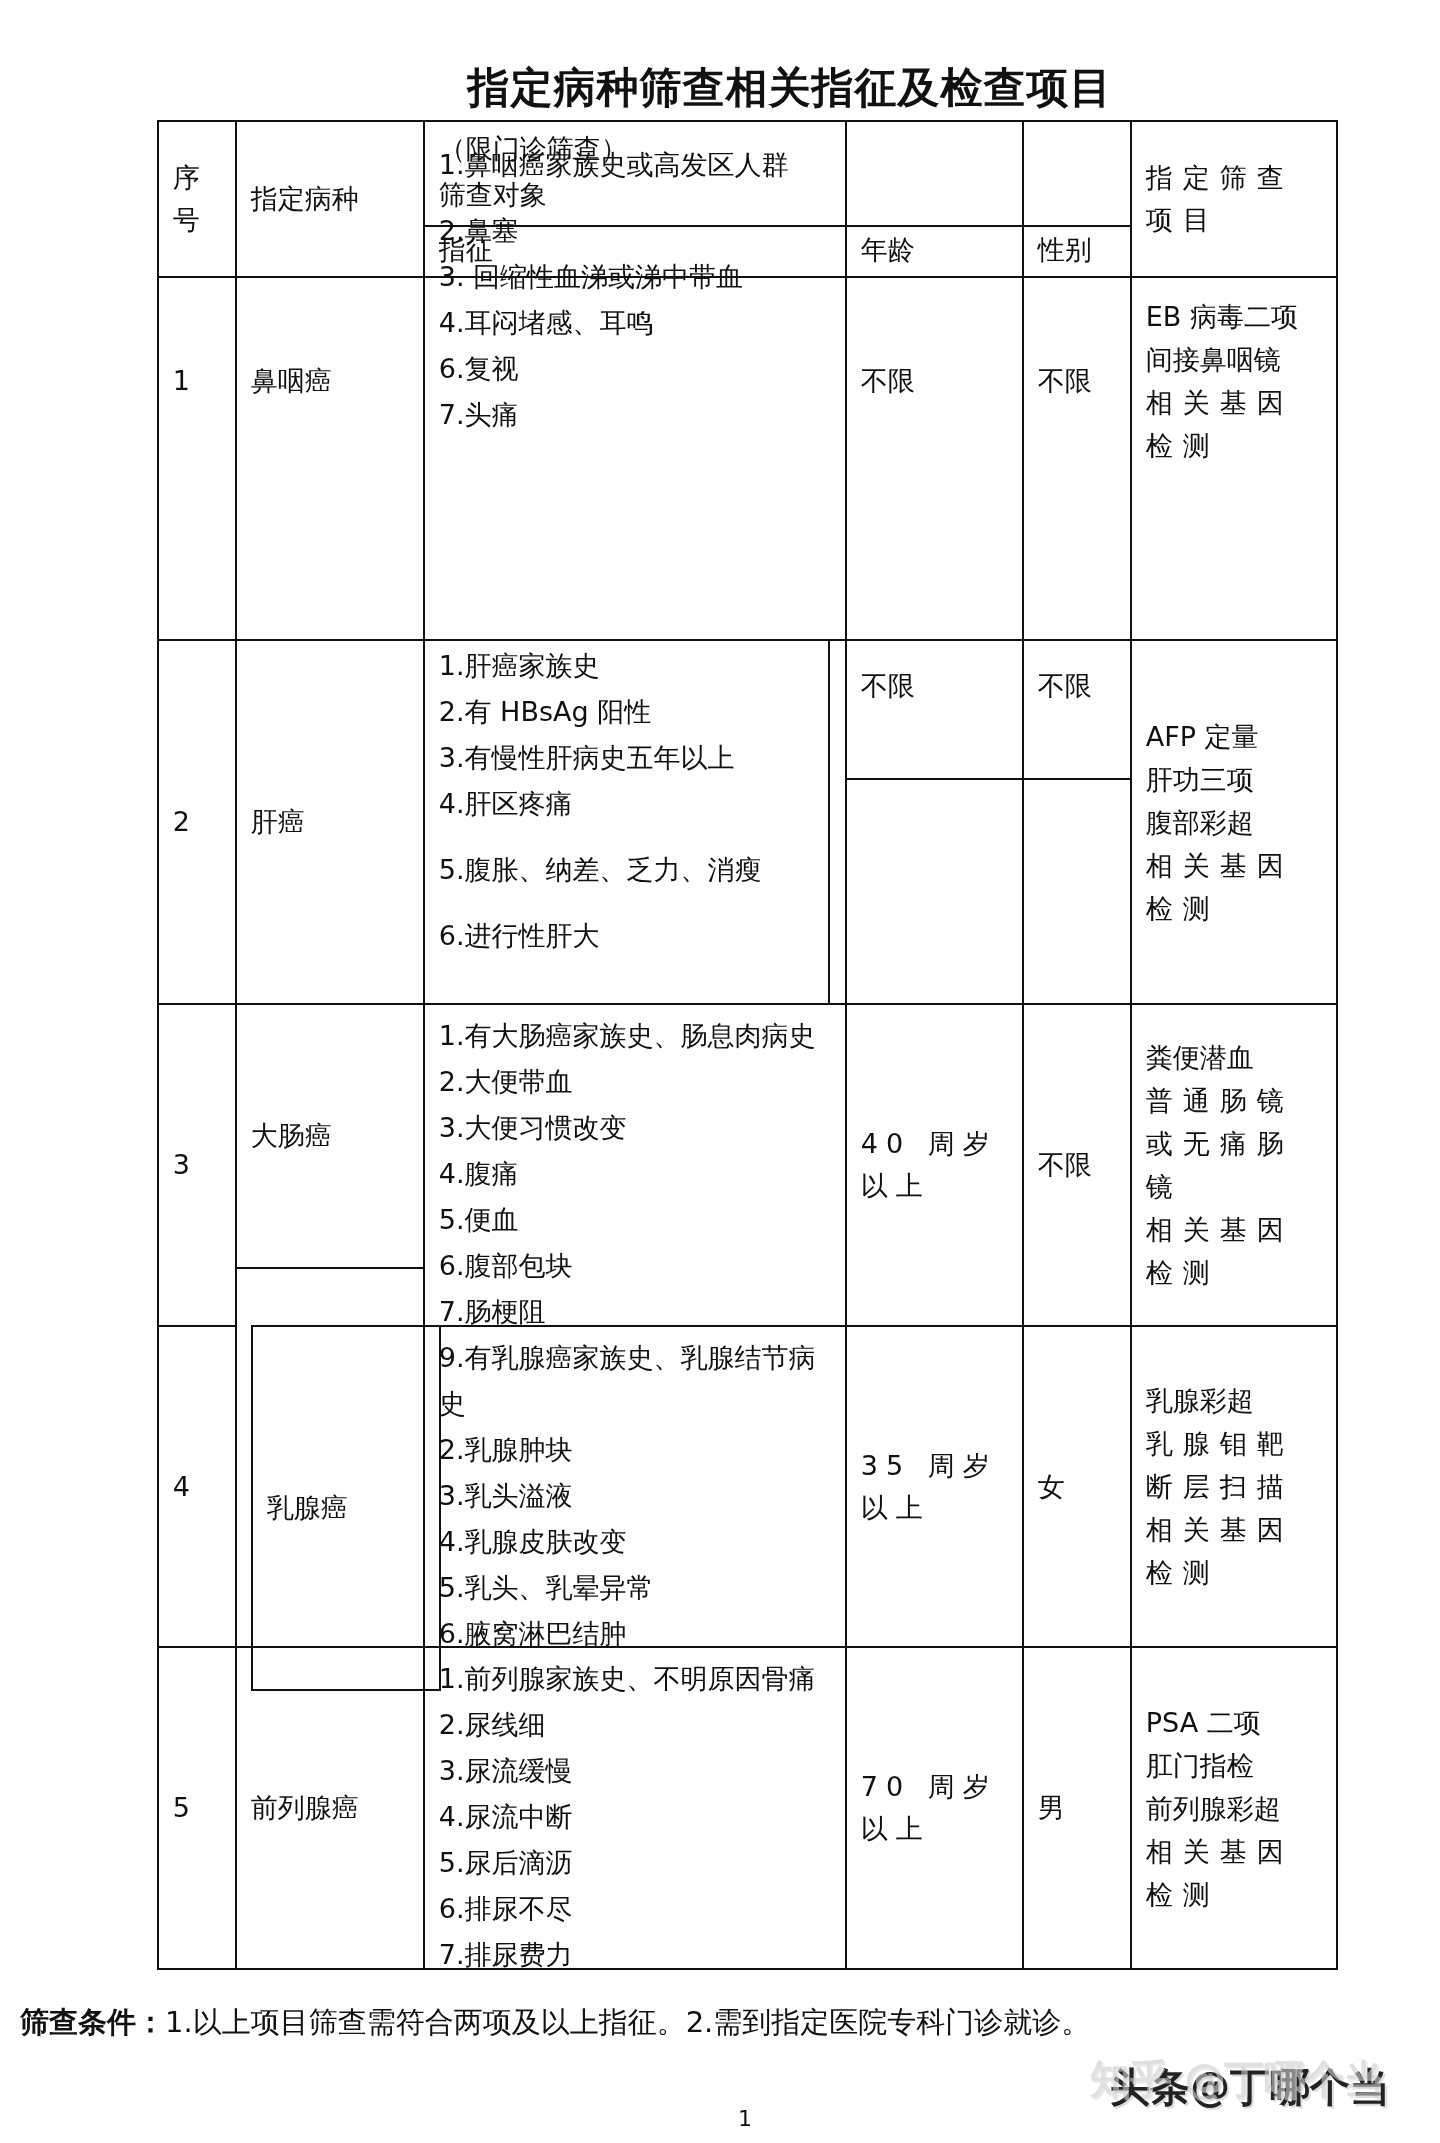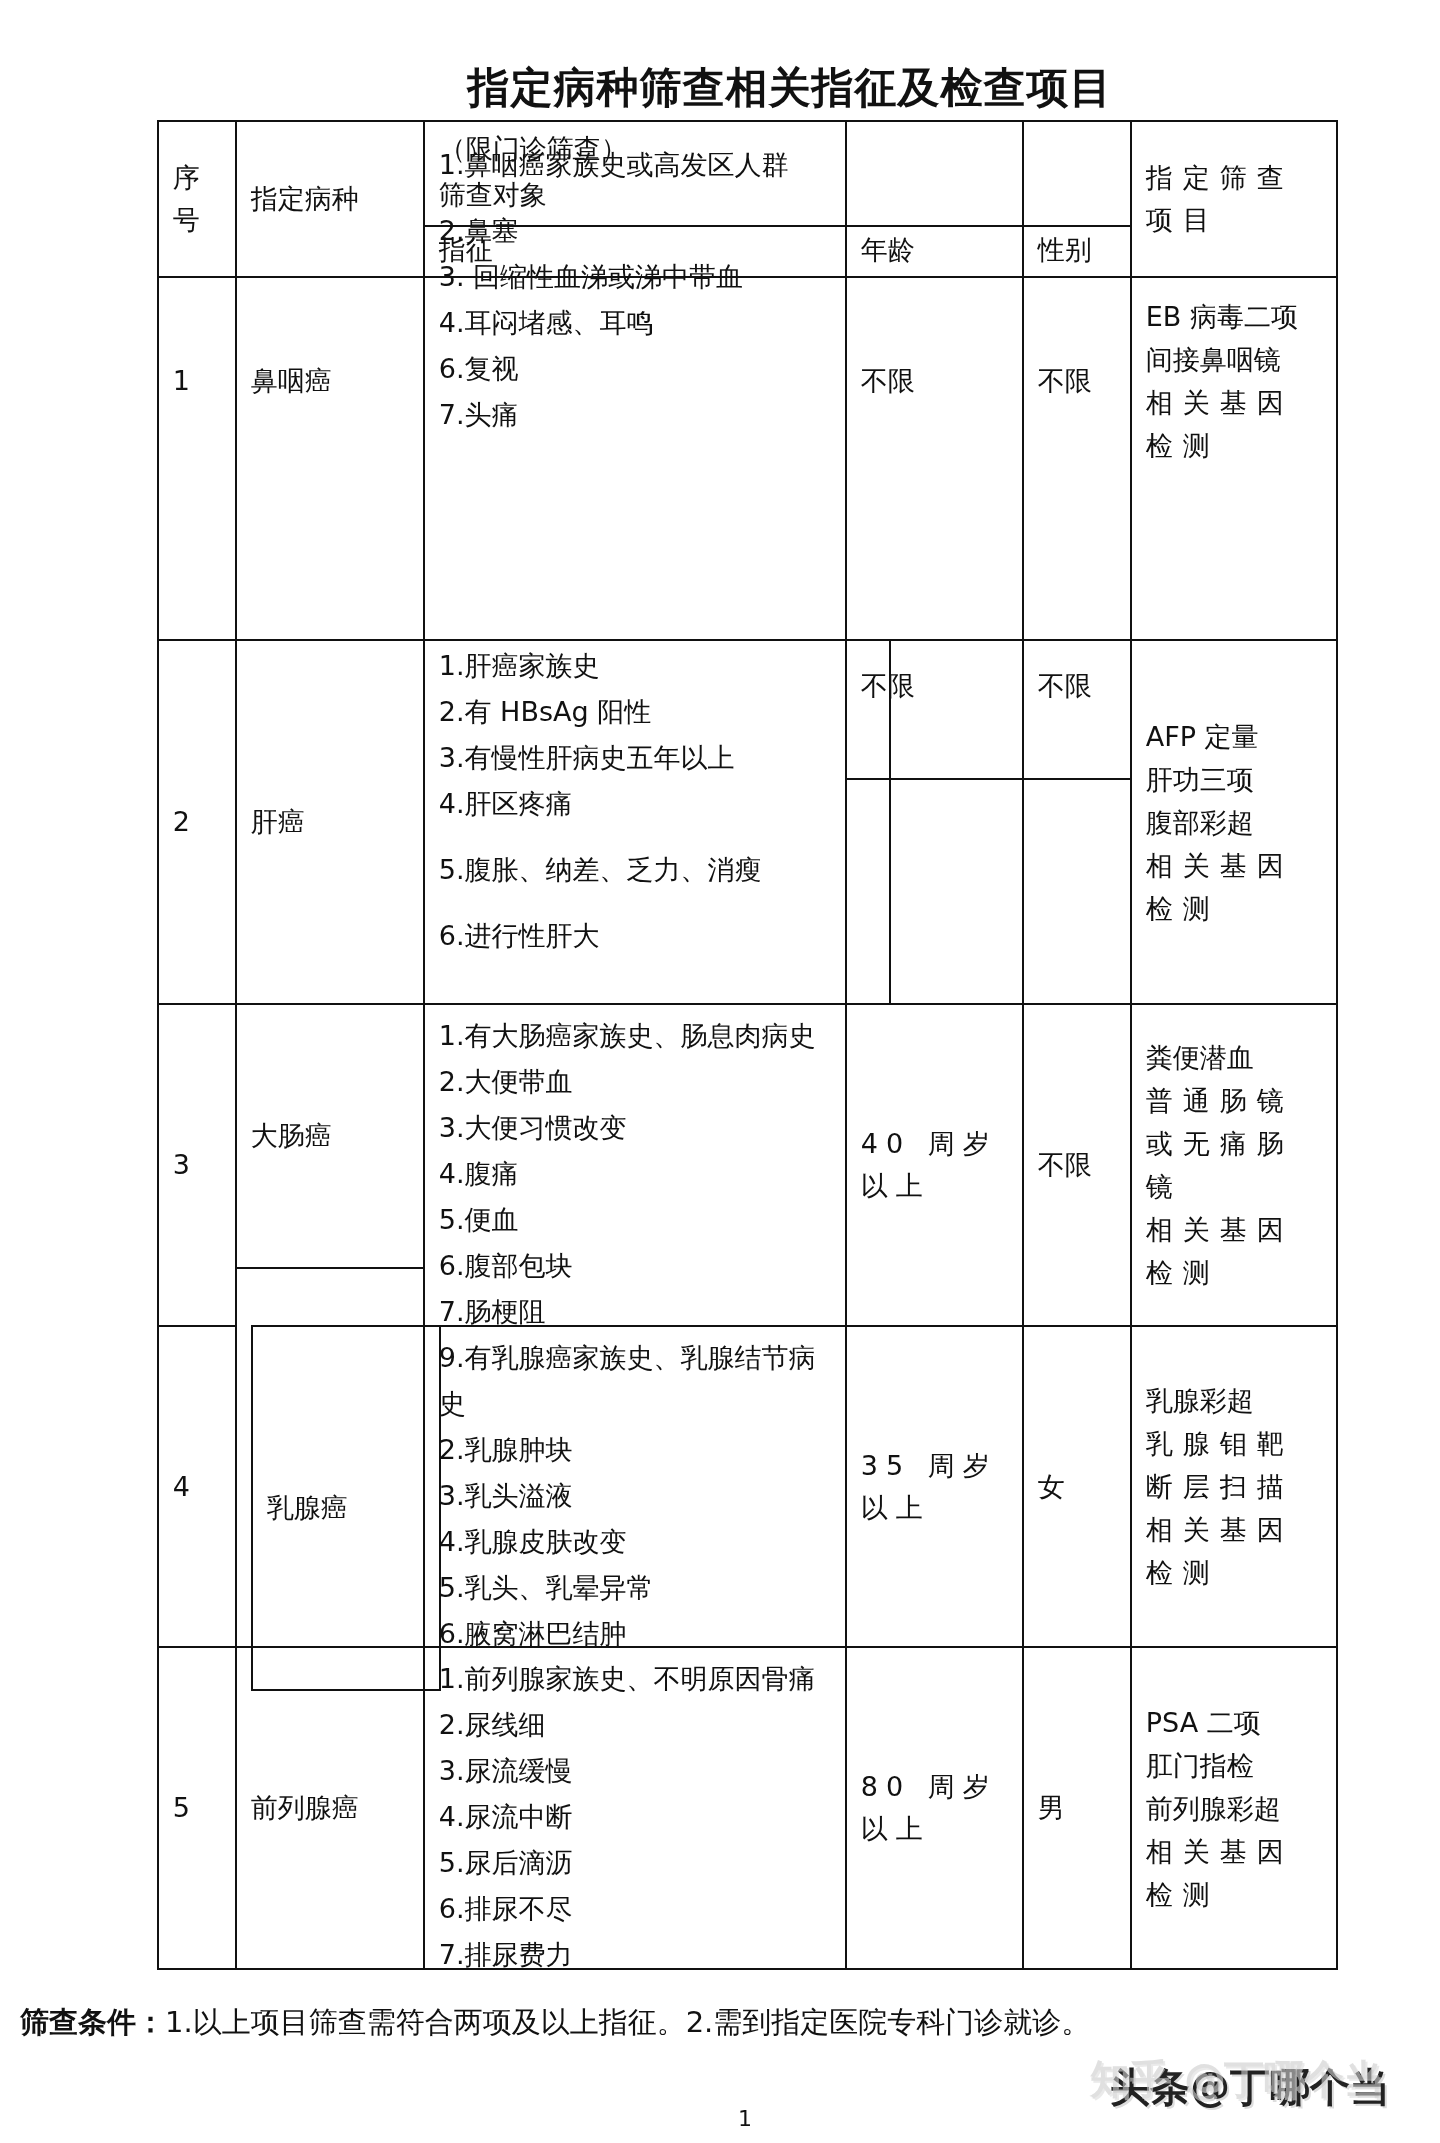--- a/index.html
+++ b/index.html
@@ -69,21 +69,21 @@
         <div style="letter-spacing: 0px;">间接鼻咽镜</div>
         <div style="letter-spacing: 10px;">相关基因检测</div>
       </div>
     </div>
     <div class="cell v" style="left: 158px; top: 640px; width: 80.5px; height: 366.5px;">
       <div>2</div>
     </div>
     <div class="cell v" style="left: 236px; top: 640px; width: 190.5px; height: 366.5px;">
       <div>肝癌</div>
     </div>
-    <div class="cell list" style="left: 424px; top: 640px; width: 468px; height: 366.5px; line-height: 46px; padding-top: 2px;">
+    <div class="cell list" style="left: 424px; top: 640px; width: 407px; height: 366.5px; line-height: 46px; padding-top: 2px;">
       <div>1.肝癌家族史</div>
       <div>2.有 HBsAg 阳性</div>
       <div>3.有慢性肝病史五年以上</div>
       <div style="margin-bottom: 20px;">4.肝区疼痛</div>
       <div style="margin-bottom: 20px;">5.腹胀、纳差、乏力、消瘦</div>
       <div>6.进行性肝大</div>
     </div>
     <div class="cell " style="left: 846px; top: 640px; width: 179.5px; height: 141.5px; padding-top: 22px;">
       <div>不限</div>
     </div>
@@ -165,21 +165,21 @@
     <div class="cell list" style="left: 424px; top: 1647px; width: 424.5px; height: 324.5px; line-height: 46px;">
       <div>1.前列腺家族史、不明原因骨痛</div>
       <div>2.尿线细</div>
       <div>3.尿流缓慢</div>
       <div>4.尿流中断</div>
       <div>5.尿后滴沥</div>
       <div>6.排尿不尽</div>
       <div>7.排尿费力</div>
     </div>
     <div class="cell v" style="left: 846px; top: 1647px; width: 179.5px; height: 324.5px;">
-      <div style="letter-spacing: 8px; line-height: 42px;">80 周岁以上</div>
+      <div style="letter-spacing: 8px; line-height: 42px;">70 周岁以上</div>
     </div>
     <div class="cell v" style="left: 1023px; top: 1647px; width: 110.5px; height: 324.5px;">
       <div>男</div>
     </div>
     <div class="cell v wide" style="left: 1131px; top: 1647px; width: 208.5px; height: 324.5px;">
       <div style="line-height: 43px;">
         <div style="letter-spacing: 0px;">PSA 二项</div>
         <div style="letter-spacing: 0px;">肛门指检</div>
         <div style="letter-spacing: 0px;">前列腺彩超</div>
         <div style="letter-spacing: 10px;">相关基因检测</div>

